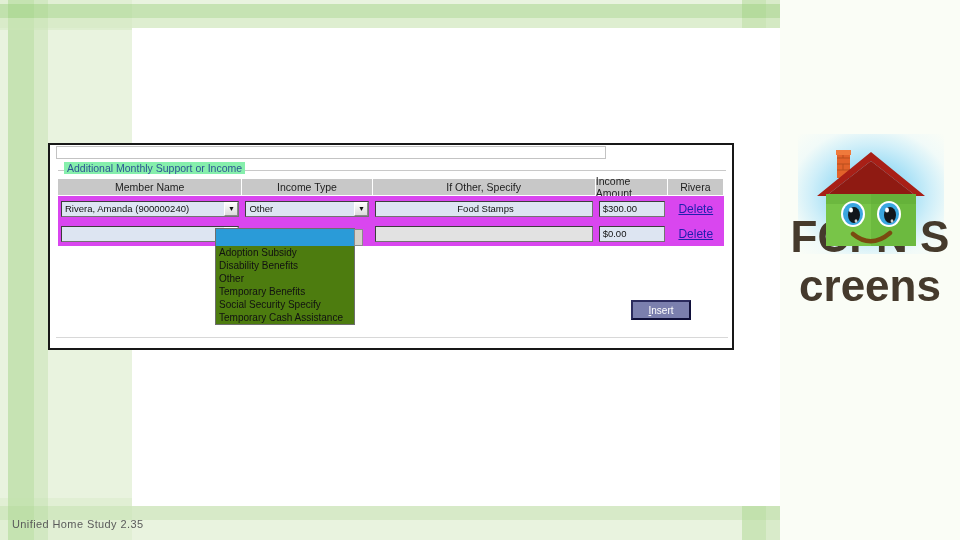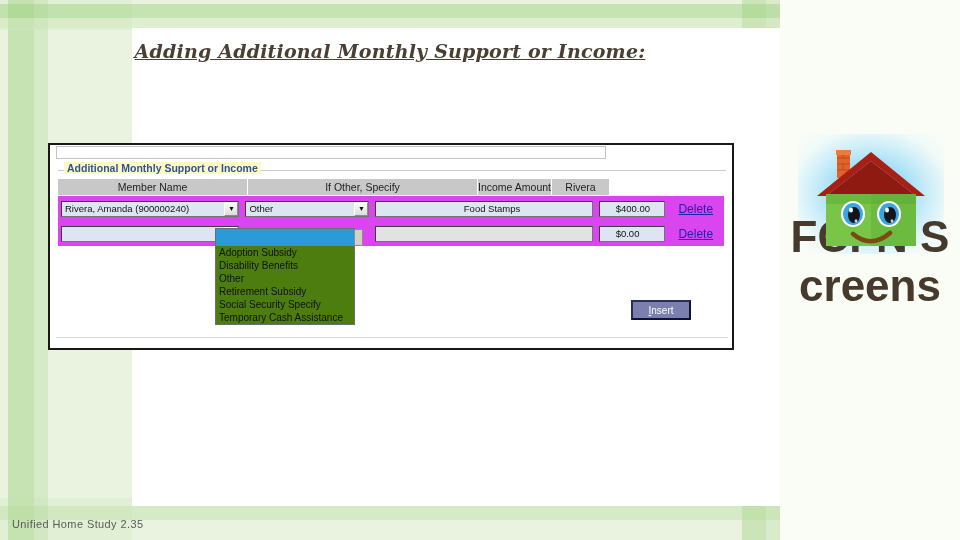--- a/index.html
+++ b/index.html
@@ -82,23 +82,23 @@
 
   .fieldset {
     position: absolute;
     left: 6px; top: 17px;
     width: 672px; height: 186px;
   }
   .fs-legend {
     position: absolute;
     left: 8px; top: 0;
     font-size: 10.5px;
-    font-weight: bold;
+    font-weight: normal;
     color: #2c5592;
-    background: #fef9c3;
+    background: #86efac;
     padding: 0 3px;
     white-space: nowrap;
     z-index: 3;
   }
   .fs-rule {
     position: absolute;
     left: 2px; top: 8px;
     width: 668px; height: 1px;
     background: #c9c9c9;
   }
@@ -184,21 +184,21 @@
   .txt {
     box-sizing: border-box;
     height: 16px;
     width: 100%;
     background: #dde5f2;
     border: 1px solid #737373;
     border-top-color: #3d3d3d;
     border-left-color: #3d3d3d;
     font-size: 9.5px;
     color: #111;
-    padding-left: 16px;
+    padding-left: 3px;
     line-height: 14px;
     overflow: hidden;
     white-space: nowrap;
   }
   .txt.disabled { background: #e2e2e2; color: #4a4a4a; }
 
   .lnk {
     font-size: 12px;
     color: #1f1fae;
     text-decoration: underline;
@@ -313,36 +313,36 @@
   <div class="plaid-v band-b" style="left:766px;width:14px;"></div>
   <div class="plaid-h band-c" style="top:0;    height:28px;"></div>
   <div class="plaid-h band-a" style="top:4px;  height:14px;"></div>
   <div class="plaid-h band-d" style="top:18px; height:12px;"></div>
   <div class="plaid-h band-c" style="top:498px;height:42px;"></div>
   <div class="plaid-h band-b" style="top:506px;height:14px;"></div>
 
   <div class="white-page"></div>
   <div class="right-pane"></div>
 
-  <div class="slide-title">Adding Additional Monthly Support or Income:</div>
 
   <div class="shot">
     <div class="shot-inner">
 
       <div class="top-stub"></div>
 
       <div class="fieldset">
         <div class="fs-rule"></div>
         <div class="fs-rule-left"></div>
         <div class="fs-legend">Additional Monthly Support or Income</div>
 
         <div class="grid">
 
           <div class="row hdr-row">
             <div class="cell c-member">Member Name</div>
+            <div class="cell c-type">Income Type</div>
             <div class="cell c-other">If Other, Specify</div>
             <div class="cell c-amount">Income Amount</div>
             <div class="cell c-action">Rivera</div>
           </div>
 
           <div class="row data-row">
             <div class="cell c-member">
               <div class="sel">
                 <span>Rivera, Amanda (900000240)</span>
                 <span class="arrow">▼</span>
@@ -351,21 +351,21 @@
             <div class="cell c-type">
               <div class="sel">
                 <span>Other</span>
                 <span class="arrow">▼</span>
               </div>
             </div>
             <div class="cell c-other">
               <div class="txt">Food Stamps</div>
             </div>
             <div class="cell c-amount">
-              <div class="txt">$400.00</div>
+              <div class="txt">$300.00</div>
             </div>
             <div class="cell c-action">
               <span class="lnk">Delete</span>
             </div>
           </div>
 
           <div class="row data-row">
             <div class="cell c-member">
               <div class="sel">
                 <span></span>
@@ -386,21 +386,21 @@
 
         </div>
       </div>
 
       <div class="droplist">
         <div class="droplist-scroll"></div>
         <div class="opt selected"></div>
         <div class="opt">Adoption Subsidy</div>
         <div class="opt">Disability Benefits</div>
         <div class="opt">Other</div>
-        <div class="opt">Retirement Subsidy</div>
+        <div class="opt">Temporary Benefits</div>
         <div class="opt">Social Security Specify</div>
         <div class="opt">Temporary Cash Assistance</div>
       </div>
 
       <div class="insert-btn">
         <u>I</u>
           <span>nsert</span>
       </div>
 
       <div class="shot-bottom-rule"></div>

